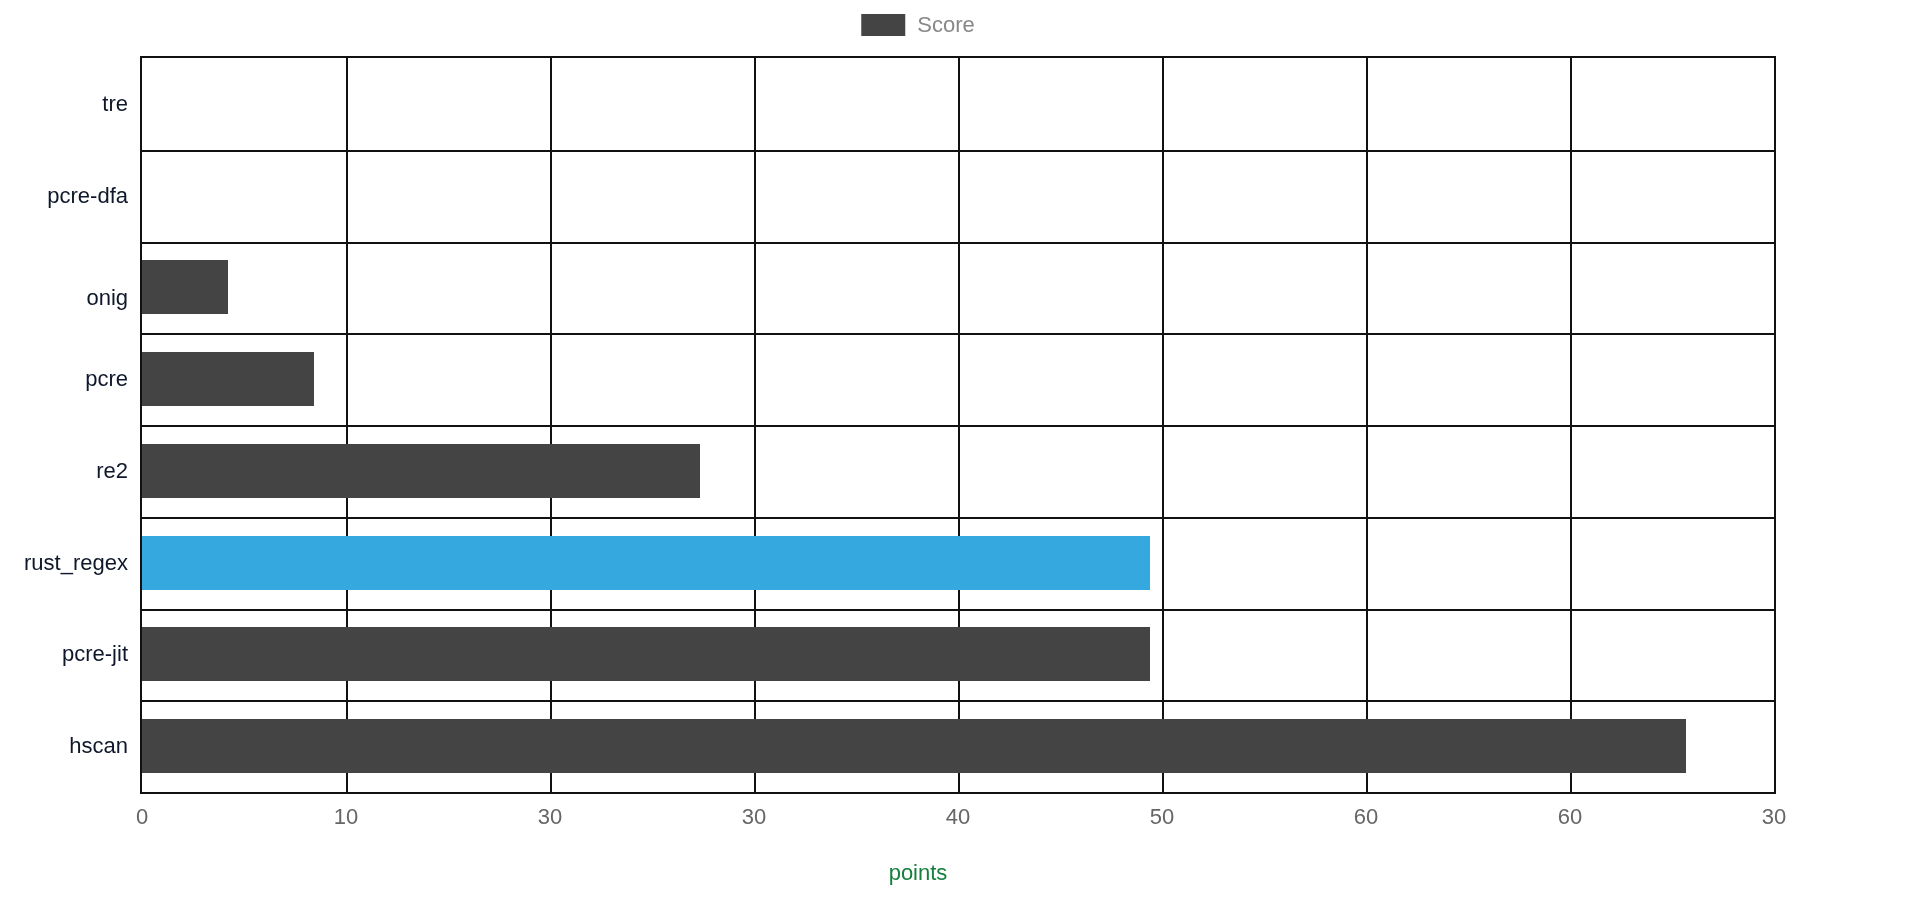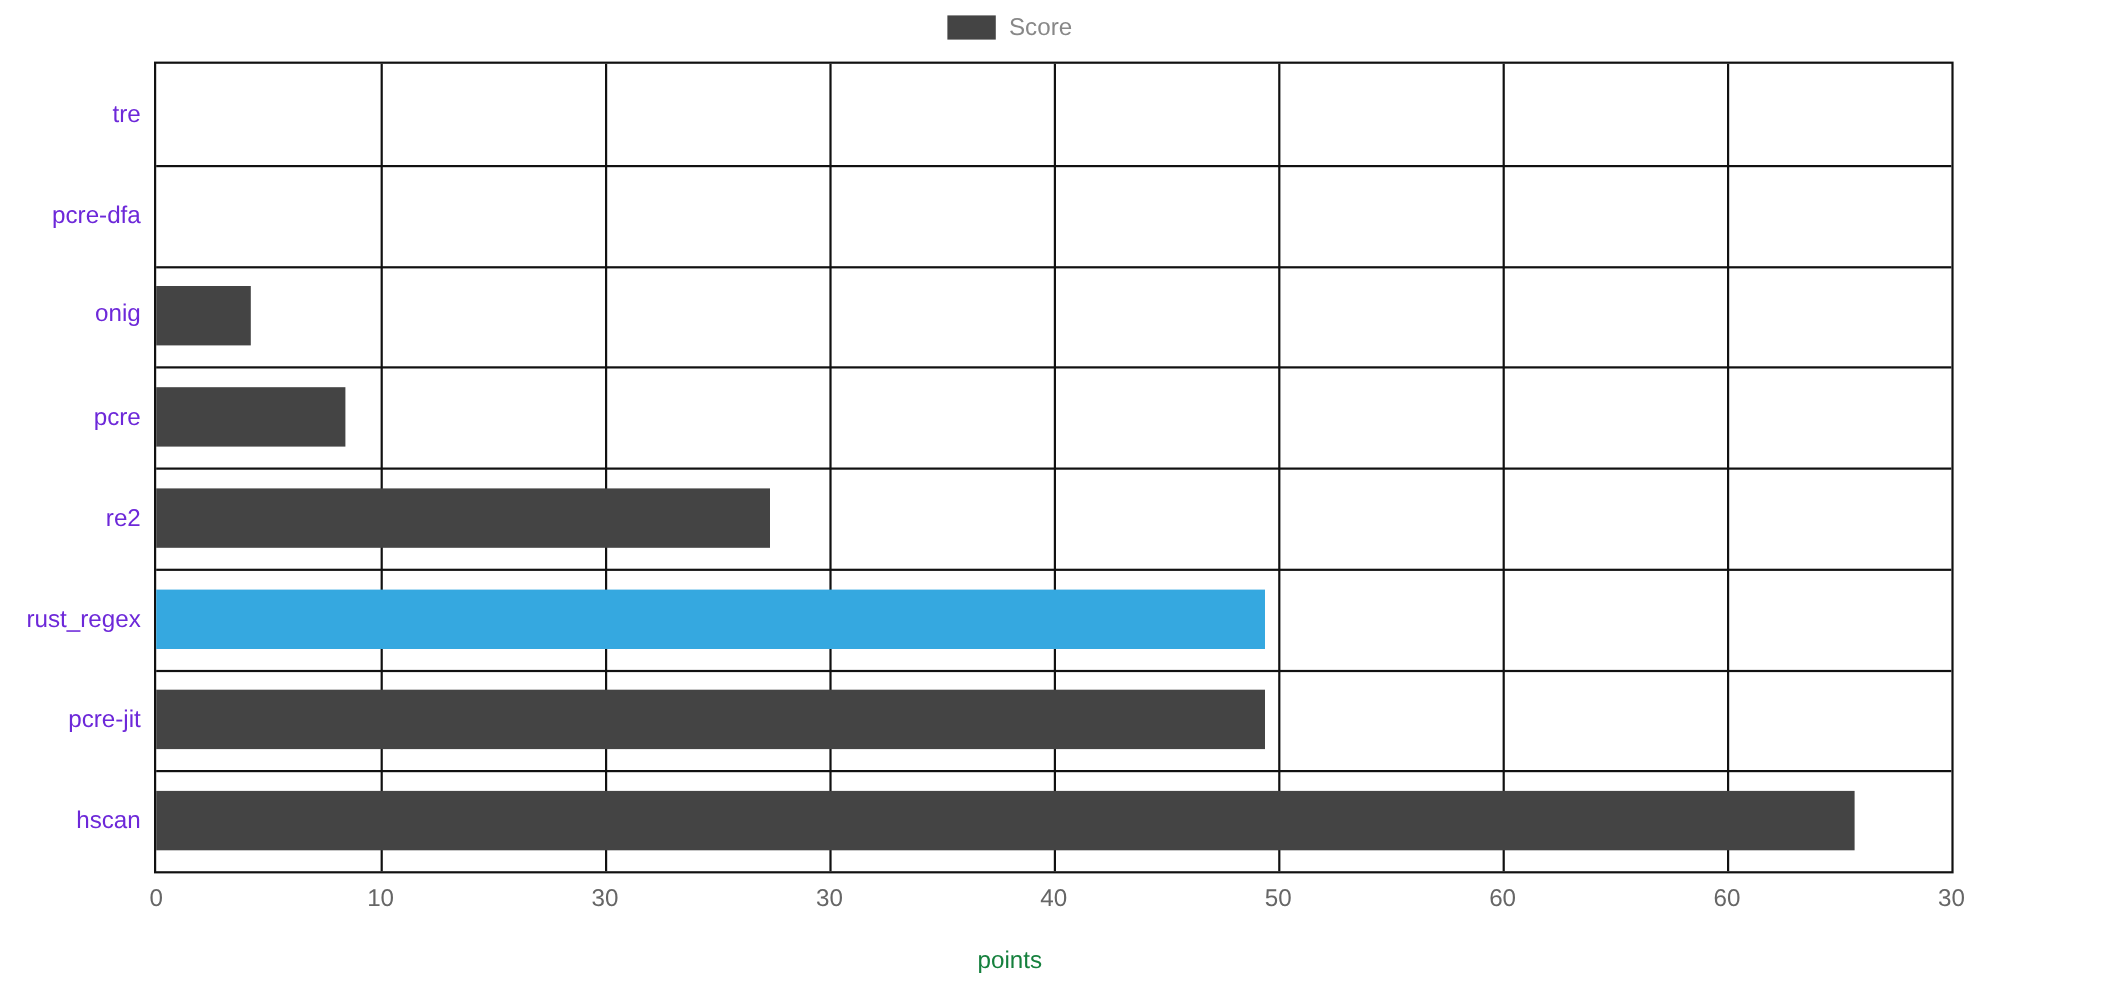--- a/index.html
+++ b/index.html
@@ -66,21 +66,21 @@
   }
   .bar.highlight {
     background: #35a8e0;
   }
   .y-tick {
     position: absolute;
     right: 100%;
     transform: translateY(-50%);
     padding-right: 14px;
     font-size: 22px;
-    color: #6d28d9;
+    color: #0f172a;
     white-space: nowrap;
   }
   .x-tick {
     position: absolute;
     top: 100%;
     transform: translateX(-50%);
     padding-top: 12px;
     font-size: 22px;
     color: #666;
   }
@@ -119,21 +119,21 @@
       <div class="x-tick" style="left: 75%;">60</div>
       <div class="grid-v" style="left: 87.5%;"></div>
       <div class="x-tick" style="left: 87.5%;">60</div>
       <div class="x-tick" style="left: 100%;">30</div>
       <div class="y-tick" style="top: 45.875px;">tre</div>
       <div class="bar" style="top: 18.875px; height: 54px; width: 0px;"></div>
       <div class="grid-h" style="top: 91.75px;"></div>
       <div class="y-tick" style="top: 137.625px;">pcre-dfa</div>
       <div class="bar" style="top: 110.625px; height: 54px; width: 0px;"></div>
       <div class="grid-h" style="top: 183.5px;"></div>
-      <div class="y-tick" style="top: 227px;">onig</div>
+      <div class="y-tick" style="top: 240px;">onig</div>
       <div class="bar" style="top: 202.375px; height: 54px; width: 85.8px;"></div>
       <div class="grid-h" style="top: 275.25px;"></div>
       <div class="y-tick" style="top: 321.125px;">pcre</div>
       <div class="bar" style="top: 294.125px; height: 54px; width: 171.6px;"></div>
       <div class="grid-h" style="top: 367px;"></div>
       <div class="y-tick" style="top: 412.875px;">re2</div>
       <div class="bar" style="top: 385.875px; height: 54px; width: 557.7px;"></div>
       <div class="grid-h" style="top: 458.75px;"></div>
       <div class="y-tick" style="top: 504.625px;">rust_regex</div>
       <div class="bar highlight" style="top: 477.625px; height: 54px; width: 1008.15px;"></div>

